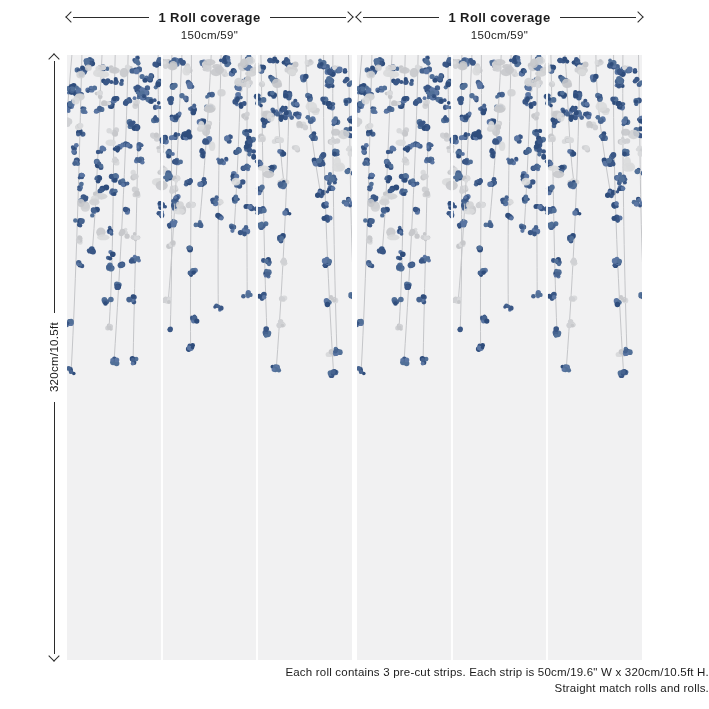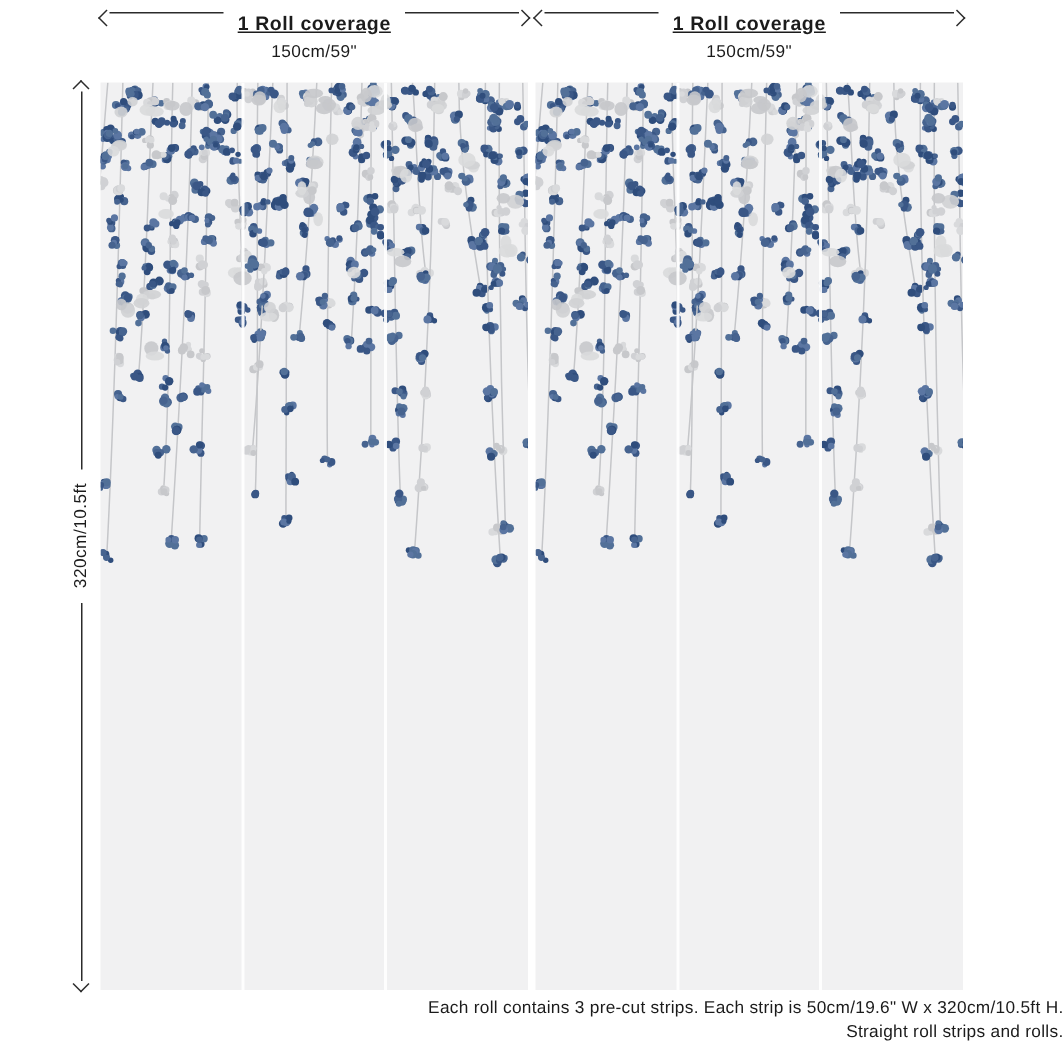--- a/index.html
+++ b/index.html
@@ -1,21 +1,21 @@
 <!DOCTYPE html>
 <html><head>
 <meta charset="utf-8">
 <style>
   html,body{margin:0;padding:0;background:#ffffff;}
   .scene{position:relative;width:709px;height:709px;background:#ffffff;
          font-family:"Liberation Sans",sans-serif;color:#1b1b1b;overflow:hidden;}
 
   
   .dim-h{position:absolute;width:285px;}
-  .dim-h-row{display:flex;align-items:flex-start;height:18px;text-decoration:underline;}
+  .dim-h-row{display:flex;align-items:center;height:18px;}
   .ln{flex:1;height:1px;background:#2b2b2b;}
   .ah{width:7px;height:7px;border-left:1.5px solid #2b2b2b;border-bottom:1.5px solid #2b2b2b;flex:none;}
   .ah-left{transform:rotate(45deg);margin-right:-2px;}
   .ah-right{transform:rotate(225deg);margin-left:-2px;}
   .ah-up{transform:rotate(135deg);margin-bottom:-2px;}
   .ah-down{transform:rotate(-45deg);margin-top:-2px;}
   .dim-title{font-size:13px;font-weight:700;letter-spacing:.4px;margin:0 9px;white-space:nowrap;}
   .dim-sub{text-align:center;font-size:11.5px;letter-spacing:.3px;margin-top:3px;}
 
   
@@ -3505,16 +3505,16 @@
         <ellipse cx="18.1" cy="150.3" rx="4.4" ry="3.8" fill="#c7c8cb" opacity="0.9"></ellipse>
         <ellipse cx="18.3" cy="152.1" rx="4.8" ry="4.7" fill="#d0d1d4" opacity="0.9"></ellipse>
         <ellipse cx="13.9" cy="148.0" rx="3.6" ry="3.9" fill="#c7c8cb" opacity="0.9"></ellipse>
       </svg>
     <div class="strip-divider div-a"></div>
     <div class="strip-divider div-b"></div>
   </div>
 
   <div class="caption">
     <div>Each roll contains 3 pre-cut strips.  Each strip is 50cm/19.6" W x 320cm/10.5ft H.</div>
-    <div>Straight roll strips and rolls.</div>
+    <div>Straight match rolls and rolls.</div>
   </div>
 
 </div>
 
 </body></html>

